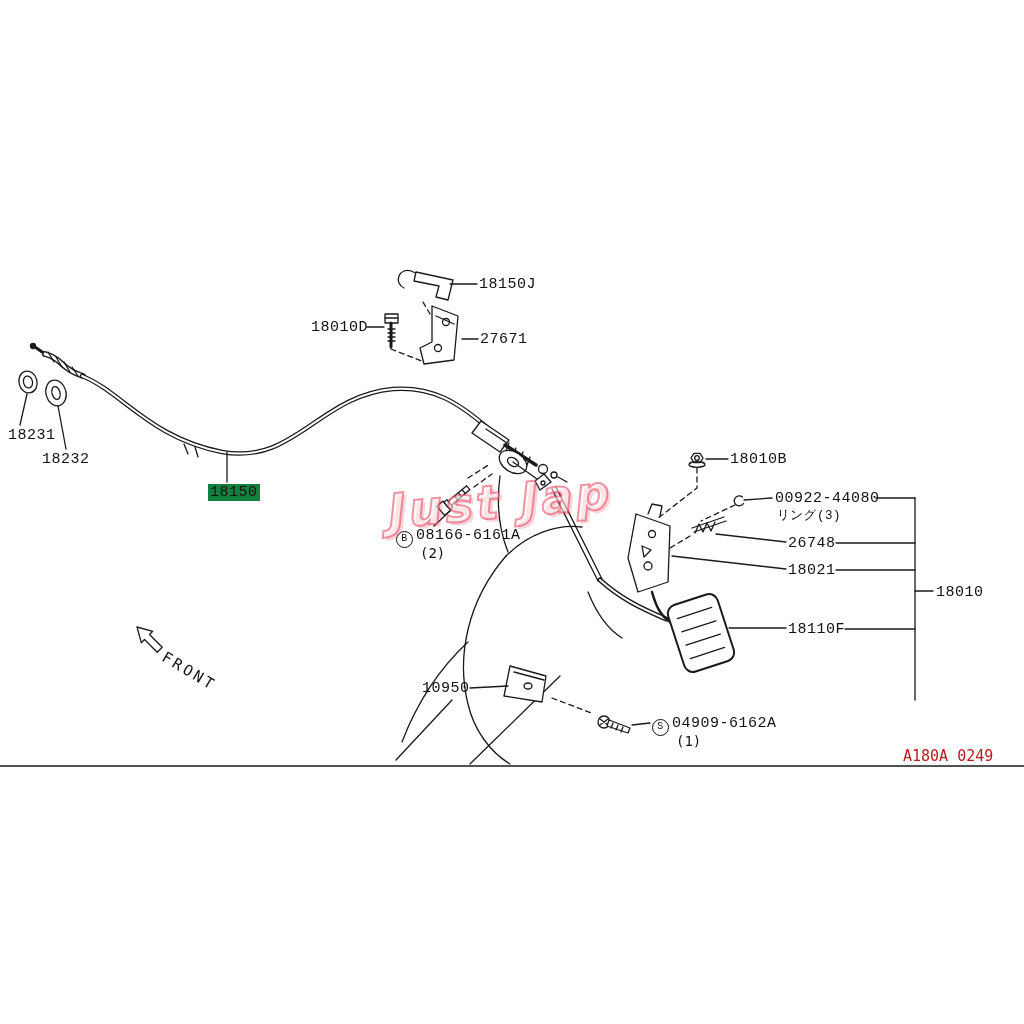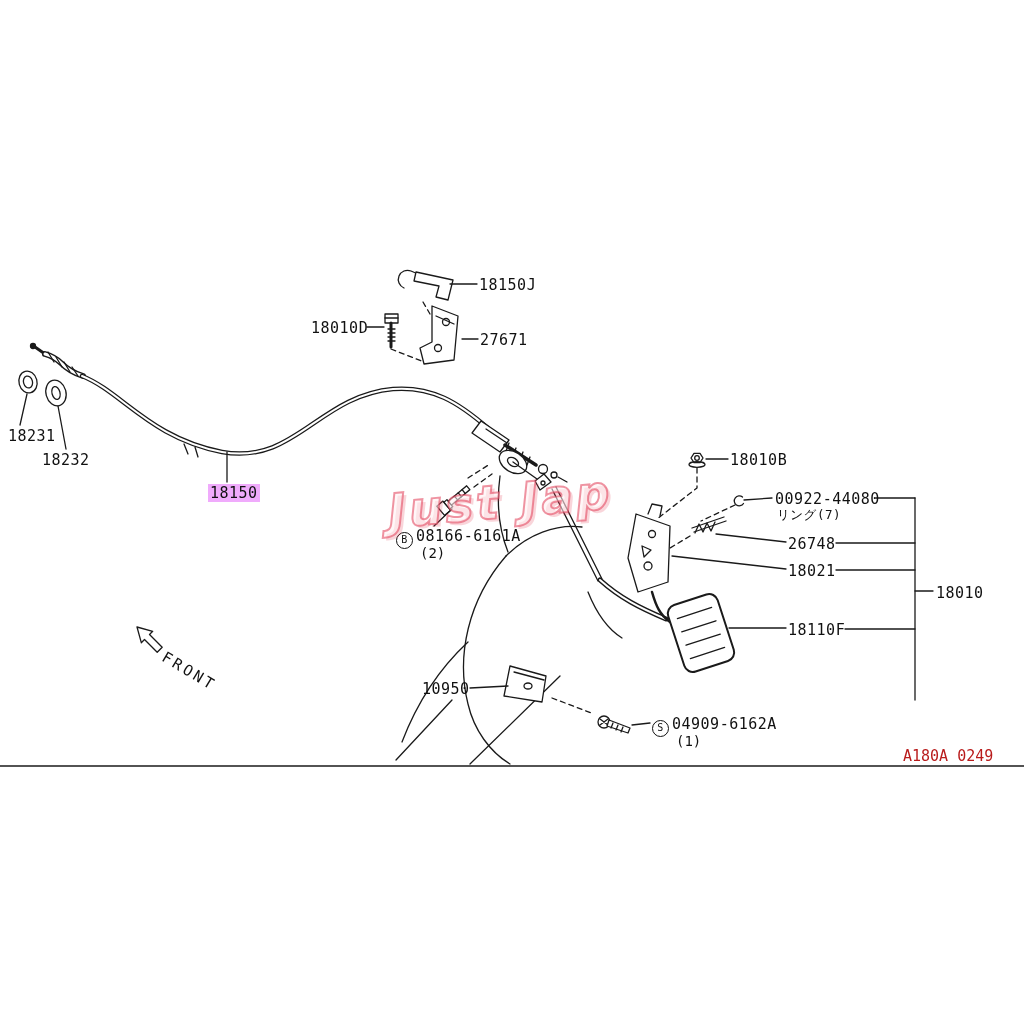--- a/index.html
+++ b/index.html
@@ -1,21 +1,21 @@
 <!DOCTYPE html>
 <html><head>
 <meta charset="utf-8">
 <style>
   html,body{margin:0;padding:0;background:#ffffff;}
   #stage{position:relative;width:1024px;height:1024px;background:#fff;overflow:hidden;
          font-family:"DejaVu Sans Mono", "Liberation Mono", monospace;}
   svg{position:absolute;left:0;top:0;}
-  .lbl{position:absolute;font-size:15px;color:#111;white-space:nowrap;letter-spacing:0.5px;}
+  .lbl{position:absolute;font-size:15px;color:#111;white-space:nowrap;letter-spacing:0.5px;font-family:Liberation Mono, monospace;}
   .lbl.small{font-size:12.5px;}
-  .hl{background:#f0abfc;padding:0 2px;}
+  .hl{background:#15803d;padding:0 2px;}
   .circ{display:inline-flex;align-items:center;justify-content:center;
         width:15px;height:15px;border:1.4px solid #111;border-radius:50%;
         font-size:10px;line-height:1;margin-right:3px;vertical-align:-2px;}
   .qty{position:absolute;font-size:14px;color:#111;}
   #front{position:absolute;left:168px;top:648px;font-size:15px;letter-spacing:3px;
          transform:rotate(31deg);transform-origin:left top;color:#111;}
   #watermark{position:absolute;left:388px;top:474px;font-family:"DejaVu Sans", sans-serif;
              font-size:47px;font-style:italic;font-weight:bold;letter-spacing:3px;
              transform:rotate(-5deg);color:rgba(255,240,243,0.55);
              -webkit-text-stroke:2px rgba(226,62,87,0.55);
@@ -201,21 +201,21 @@
     <span class="hl">18150</span>
   </div>
 
   <div class="lbl" style="left:396px;top:527px">
     <span class="circ">B</span><span>08166-6161A</span>
   </div>
   <div class="qty" style="left:420px;top:545px">(2)</div>
 
   <div class="lbl" style="left:730px;top:451px">18010B</div>
   <div class="lbl" style="left:775px;top:490px">00922-44080</div>
-  <div class="lbl small" style="left:777px;top:507px">リング(7)</div>
+  <div class="lbl small" style="left:777px;top:507px">リング(3)</div>
   <div class="lbl" style="left:788px;top:535px">26748</div>
   <div class="lbl" style="left:788px;top:562px">18021</div>
   <div class="lbl" style="left:936px;top:584px">18010</div>
   <div class="lbl" style="left:788px;top:621px">18110F</div>
   <div class="lbl" style="left:422px;top:680px">10950</div>
 
   <div class="lbl" style="left:652px;top:715px">
     <span class="circ">S</span><span>04909-6162A</span>
   </div>
   <div class="qty" style="left:676px;top:733px">(1)</div>

